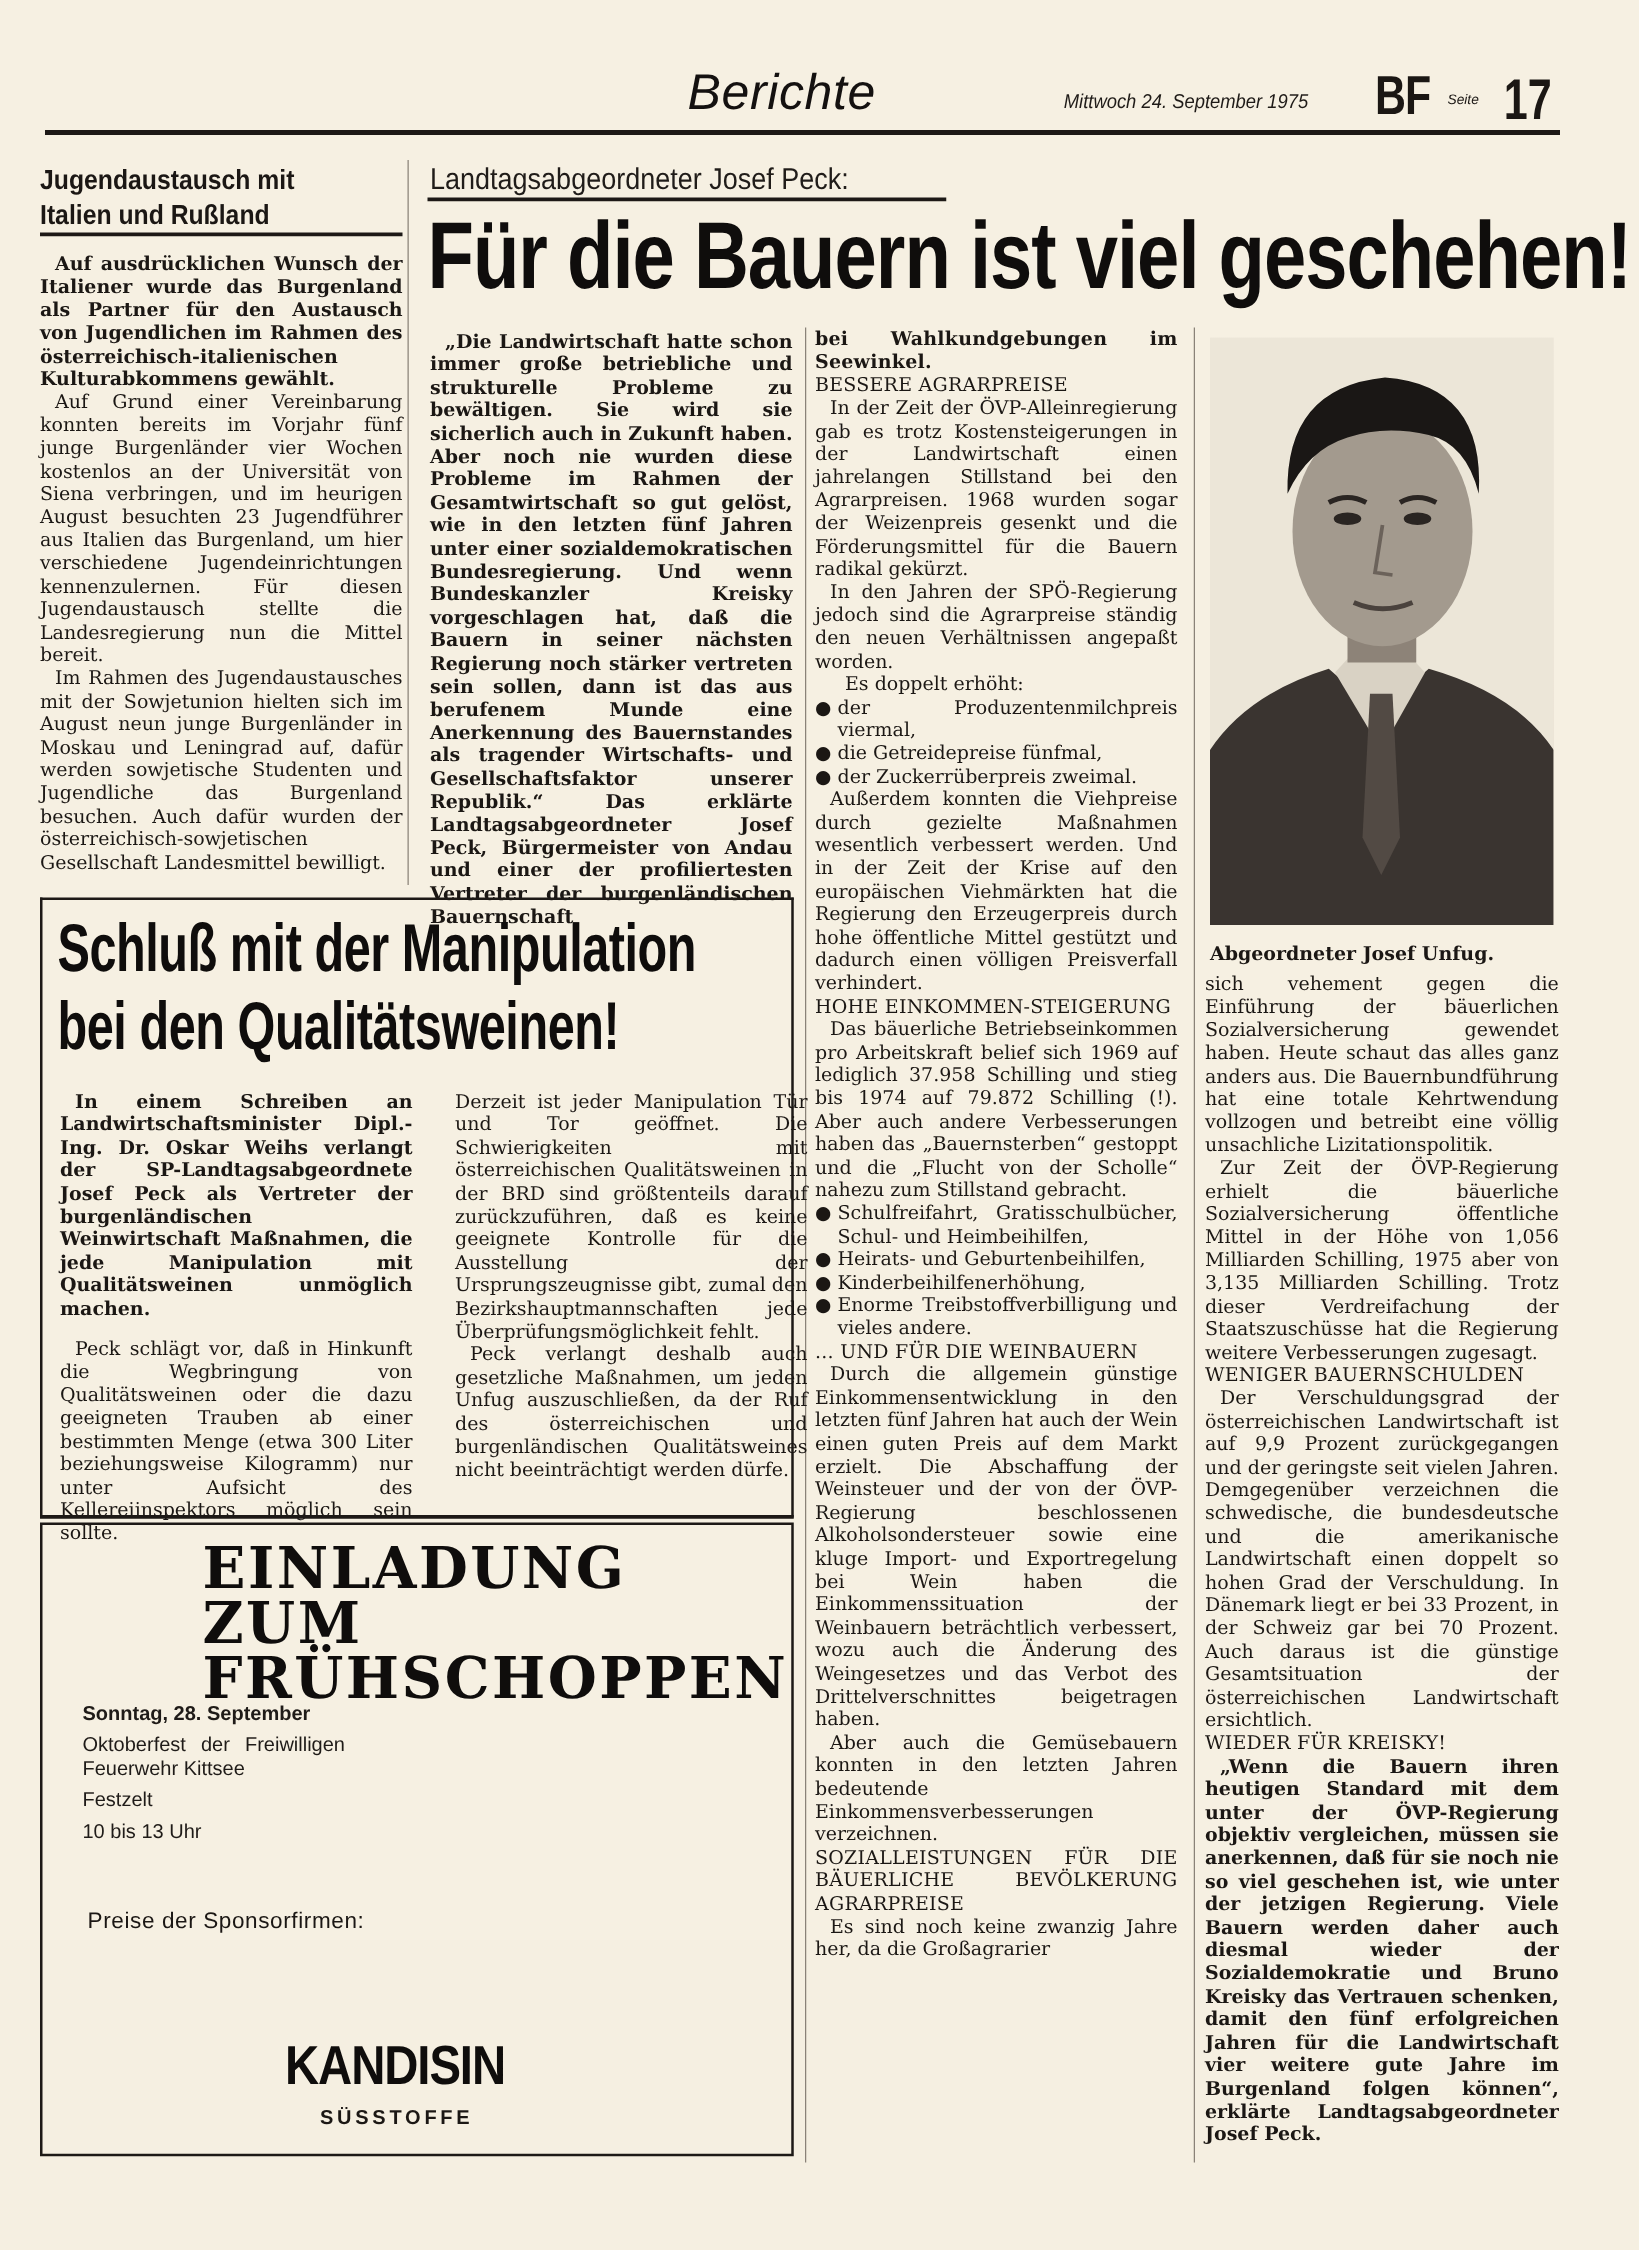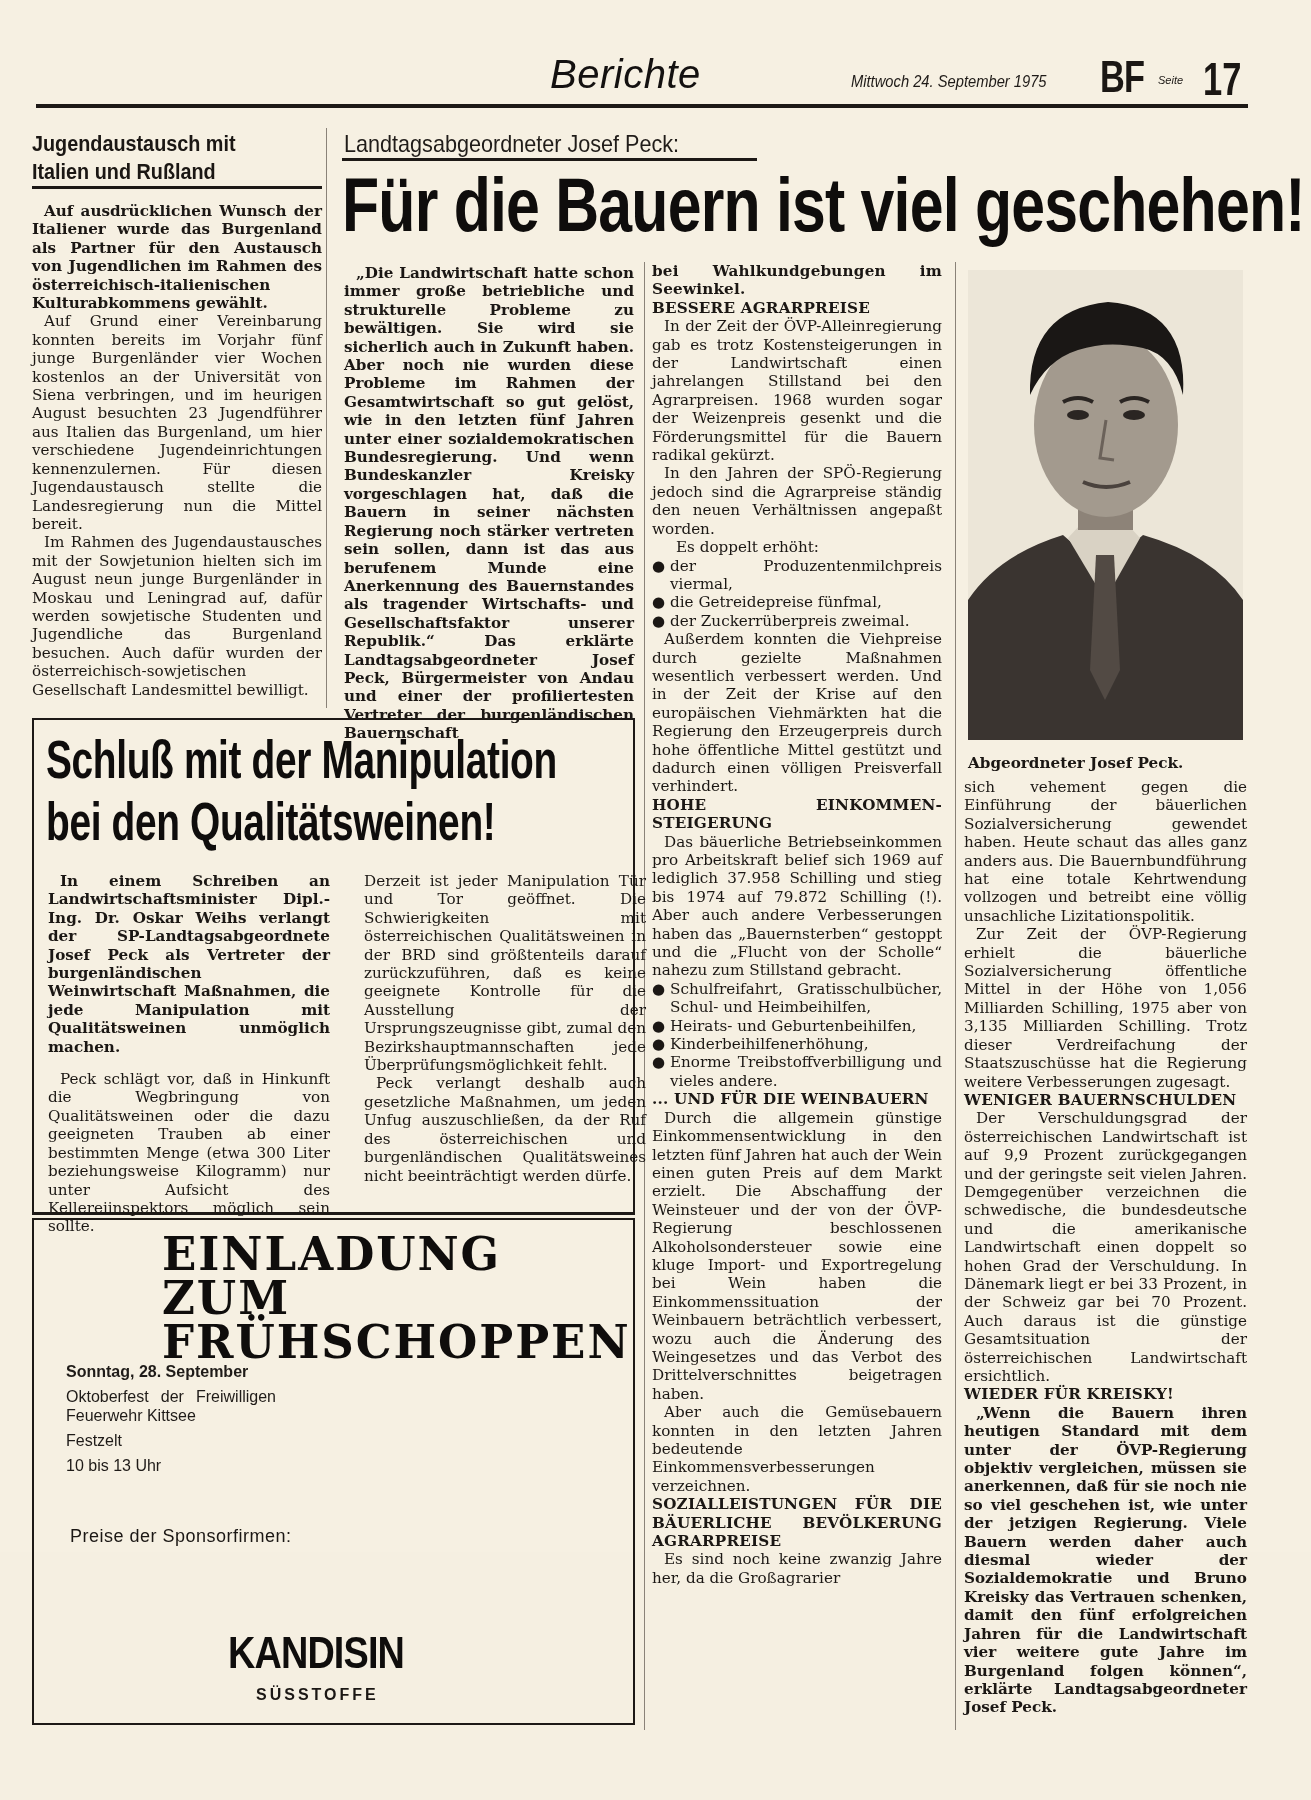--- a/index.html
+++ b/index.html
@@ -17,21 +17,21 @@
   .rule-top { left: 36px; top: 104px; width: 1212px; height: 4px; background: #1d1916; }
 
   
   .left-head { left: 32px; top: 130px; width: 290px; font-family: "Liberation Sans", sans-serif; font-weight: bold; font-size: 22px; line-height: 28px; transform: scaleX(0.9); transform-origin: left; }
   .left-rule { left: 32px; top: 186px; width: 290px; height: 3px; background: #1d1916; }
   .col-divider { width: 1px; background: #8a8278; }
 
   .text { font-size: 15.2px; line-height: 18.4px; text-align: justify; hyphens: manual; }
   .text p { text-indent: 12px; }
   .text .lead { font-weight: bold; }
-  .sub { font-weight: bold; text-indent: 0 !important; letter-spacing: 0.2px; }
+  .sub { font-weight: normal; text-indent: 0 !important; letter-spacing: 0.2px; }
 
   
   .kicker { left: 344px; top: 130px; font-family: "Liberation Sans", sans-serif; font-size: 24px; transform: scaleX(0.9); transform-origin: left; color: #201c19; }
   .kicker-rule { left: 342px; top: 158px; width: 415px; height: 3px; background: #1d1916; }
   .headline { left: 342px; top: 163px; width: 920px; font-family: "Liberation Sans", sans-serif; font-weight: bold; font-size: 76px; line-height: 84px; letter-spacing: -1px; transform: scaleX(0.80); transform-origin: left; white-space: nowrap; color: #0f0d0c; }
 
   .col { position: absolute; }
   .bullet { display: flex; text-indent: 0; }
   .bullet .dot { flex: 0 0 18px; font-size: 15px; line-height: 18.4px; }
   .bullet .btxt { flex: 1; text-align: justify; }
@@ -152,21 +152,21 @@
 
       <ellipse cx="110" cy="145" rx="11" ry="5" fill="#2a2522"></ellipse>
       <ellipse cx="166" cy="145" rx="11" ry="5" fill="#2a2522"></ellipse>
       <path d="M95 132 Q110 124 125 132" stroke="#2a2522" stroke-width="4" fill="none"></path>
       <path d="M152 132 Q166 124 181 132" stroke="#2a2522" stroke-width="4" fill="none"></path>
 
       <path d="M138 150 L132 188 L146 190" stroke="#6b625a" stroke-width="3" fill="none"></path>
       <path d="M115 212 Q138 222 162 212" stroke="#4a423d" stroke-width="4" fill="none"></path>
     </svg>
   </div>
-  <div class="abs caption">Abgeordneter Josef Peck.</div>
+  <div class="abs caption">Abgeordneter Josef Unfug.</div>
 
   <div class="col text" style="left:964px; top:778px; width:283px;">
     <p style="text-indent:0">sich vehement gegen die Einführung der bäuerlichen Sozialversicherung gewendet haben. Heute schaut das alles ganz anders aus. Die Bauernbundführung hat eine totale Kehrtwendung vollzogen und betreibt eine völlig unsachliche Lizitationspolitik.</p>
     <p>Zur Zeit der ÖVP-Regierung erhielt die bäuerliche Sozialversicherung öffentliche Mittel in der Höhe von 1,056 Milliarden Schilling, 1975 aber von 3,135 Milliarden Schilling. Trotz dieser Verdreifachung der Staatszuschüsse hat die Regierung weitere Verbesserungen zugesagt.</p>
     <p class="sub">WENIGER BAUERNSCHULDEN</p>
     <p>Der Verschuldungsgrad der österreichischen Landwirtschaft ist auf 9,9 Prozent zurückgegangen und der geringste seit vielen Jahren. Demgegenüber verzeichnen die schwedische, die bundesdeutsche und die amerikanische Landwirtschaft einen doppelt so hohen Grad der Verschuldung. In Dänemark liegt er bei 33 Prozent, in der Schweiz gar bei 70 Prozent. Auch daraus ist die günstige Gesamtsituation der österreichischen Landwirtschaft ersichtlich.</p>
     <p class="sub">WIEDER FÜR KREISKY!</p>
     <p class="lead">„Wenn die Bauern ihren heutigen Standard mit dem unter der ÖVP-Regierung objektiv vergleichen, müssen sie anerkennen, daß für sie noch nie so viel geschehen ist, wie unter der jetzigen Regierung. Viele Bauern werden daher auch diesmal wieder der Sozialdemokratie und Bruno Kreisky das Vertrauen schenken, damit den fünf erfolgreichen Jahren für die Landwirtschaft vier weitere gute Jahre im Burgenland folgen können“, erklärte Landtagsabgeordneter Josef Peck.</p>
   </div>
 

